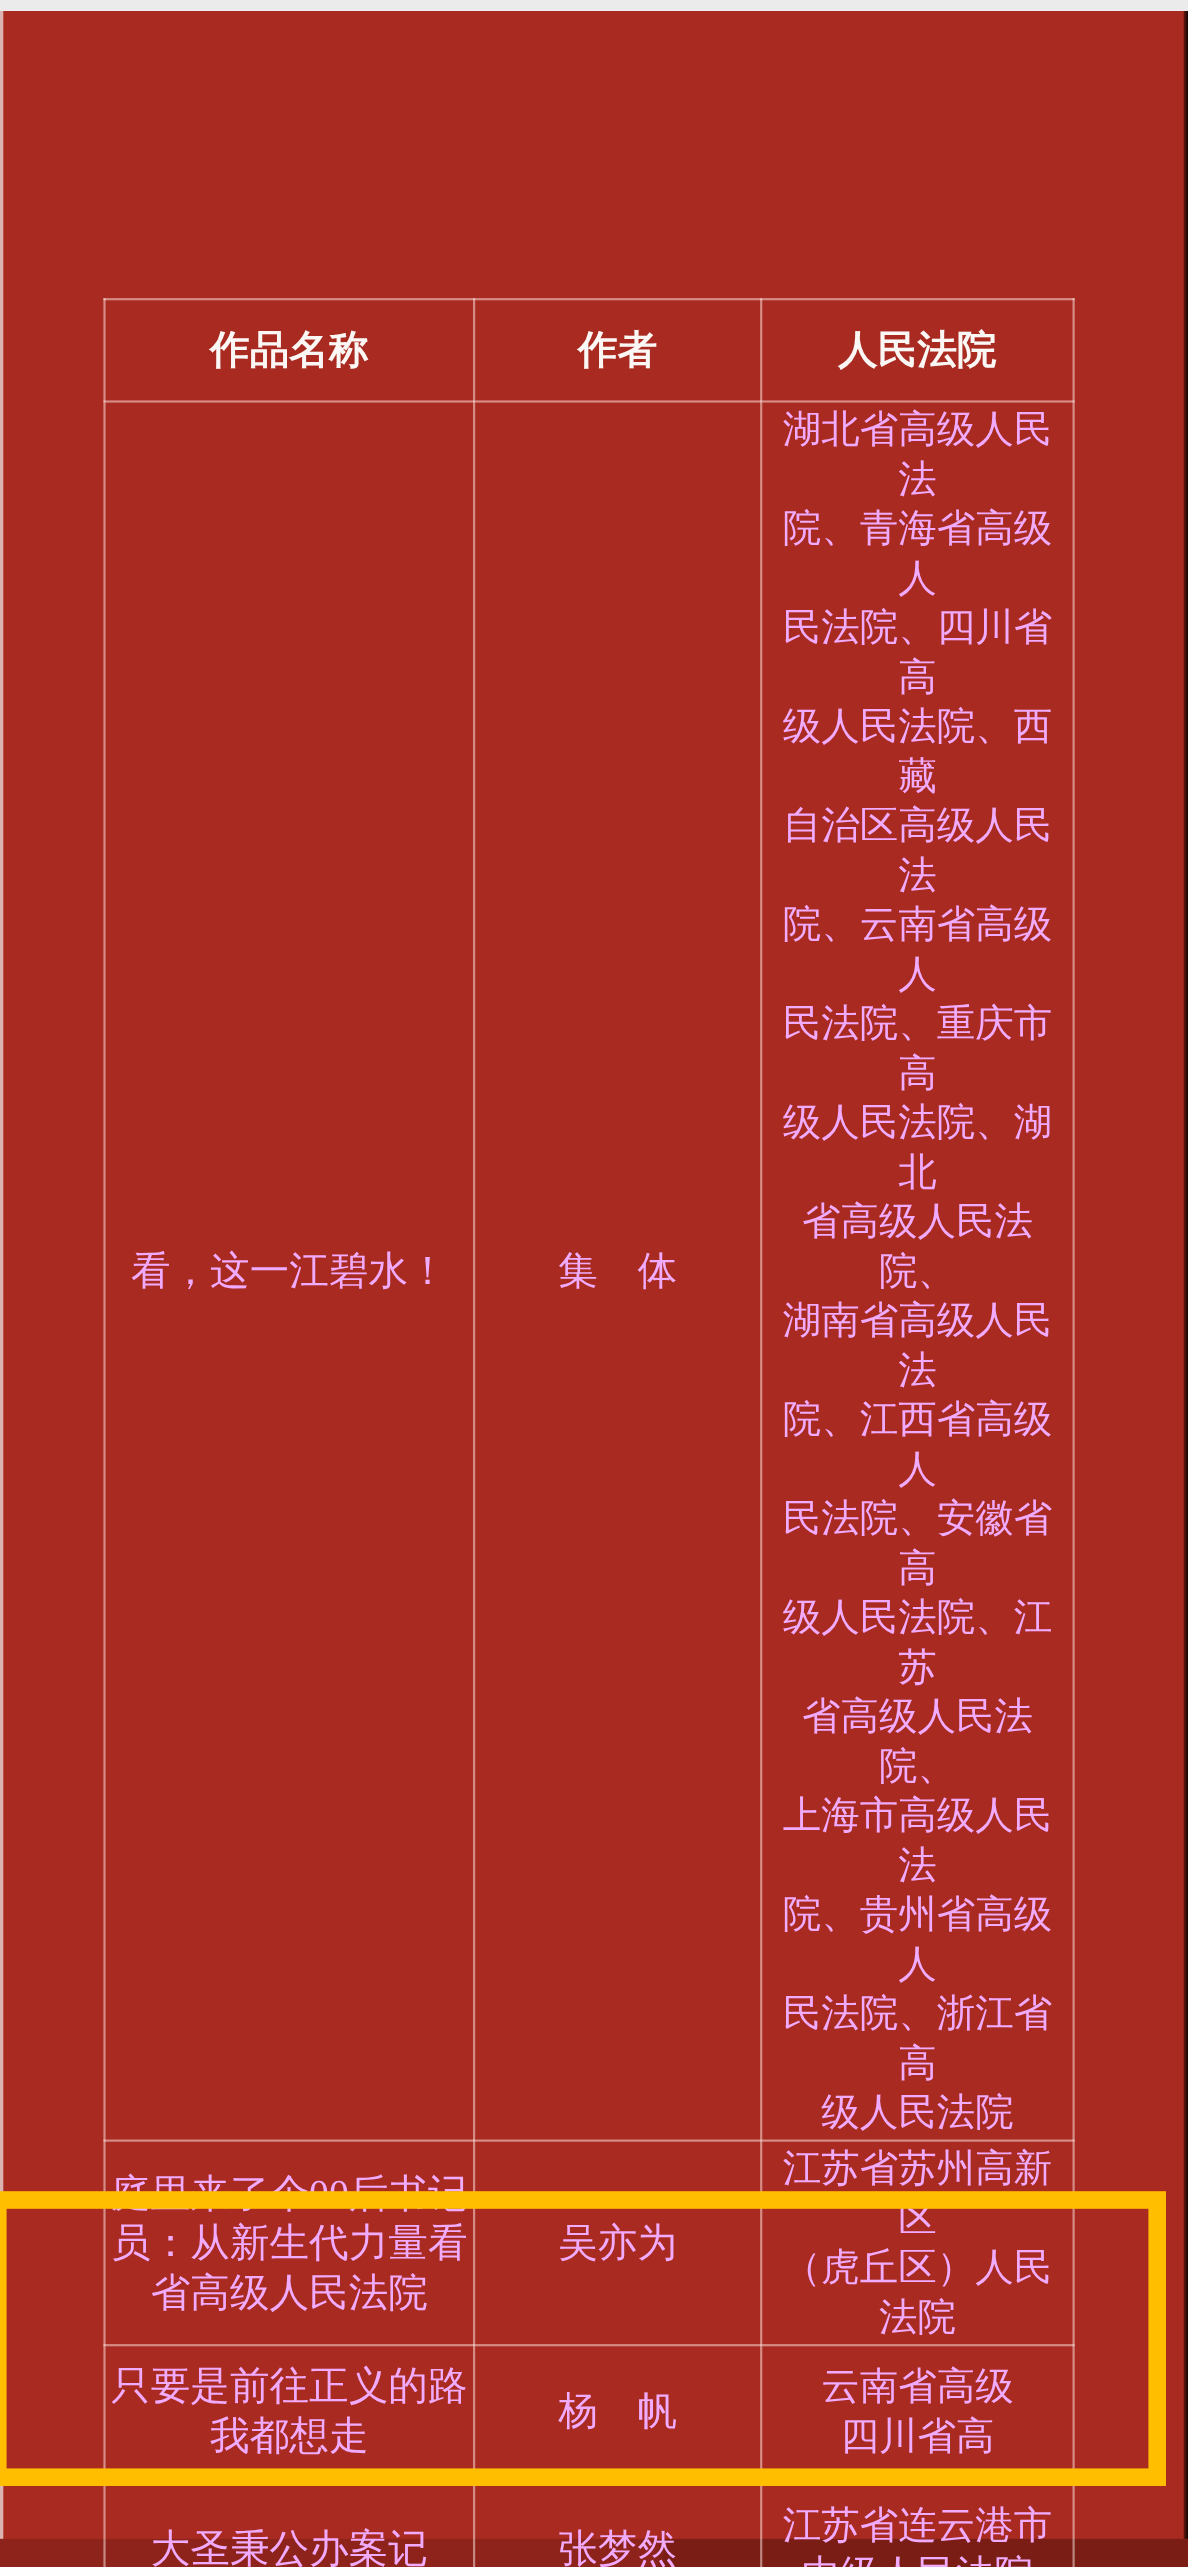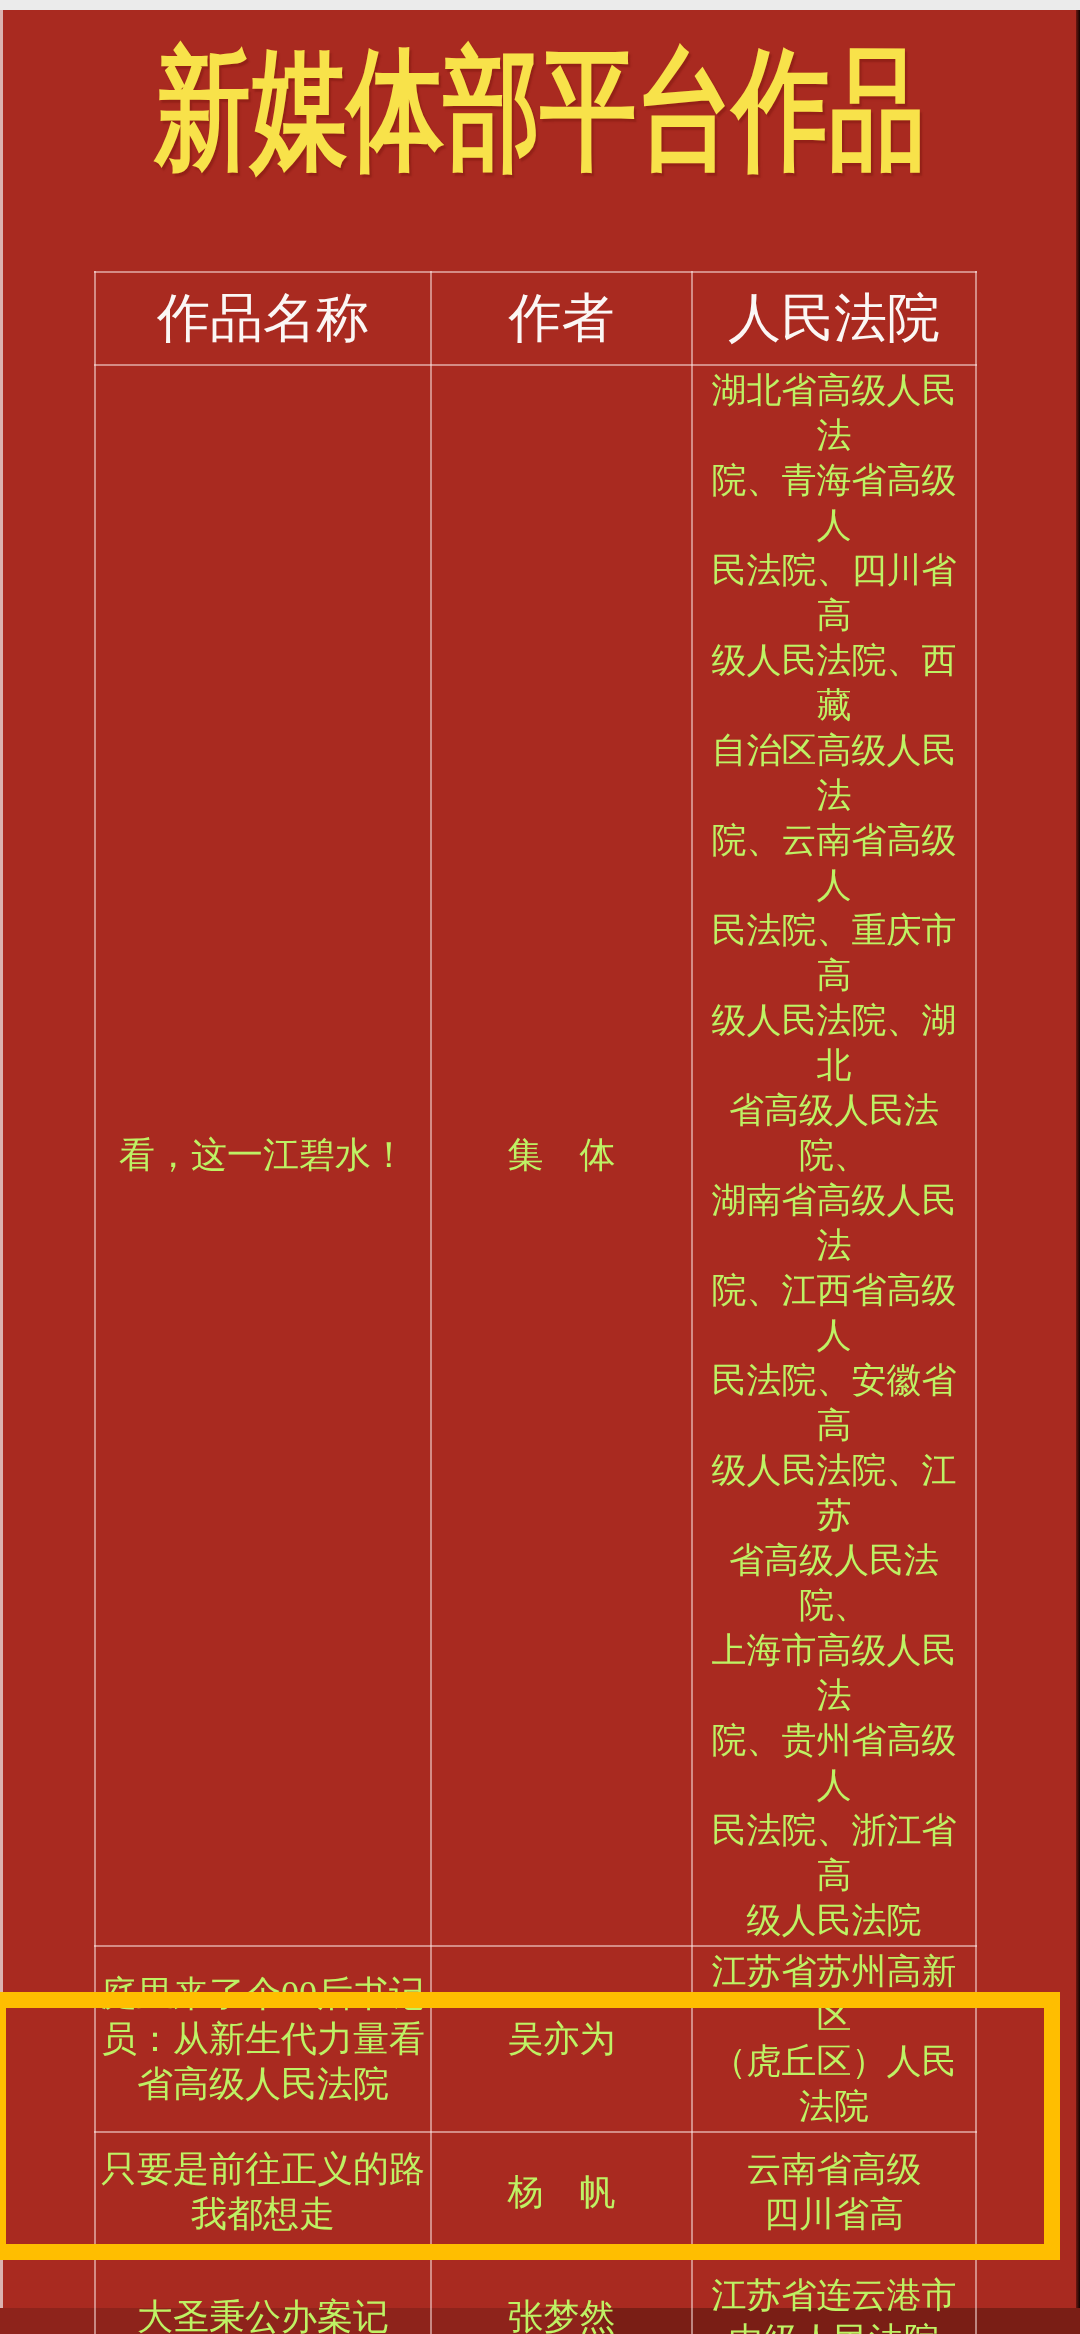--- a/index.html
+++ b/index.html
@@ -25,27 +25,27 @@
     text-shadow:3px 3px 2px rgba(110,18,10,.35);
   }
   table.works{
     position:absolute;left:94px;top:271px;width:881px;
     border-collapse:collapse;table-layout:fixed;
   }
   table.works td,table.works th{
     border:2px solid rgba(255,238,235,.5);
     text-align:center;vertical-align:middle;
     padding:2px 4px;
-    color:#bef264;
+    color:#f0abfc;
     white-space:pre-line;
     overflow:hidden;
   }
   table.works th{
     font-family:"Liberation Sans","DejaVu Sans",sans-serif;
-    font-size:53px;font-weight:400;color:#fbf7f5;
+    font-size:36px;font-weight:700;color:#fbf7f5;
     white-space:nowrap;
   }
   table.works td{
     font-family:"Liberation Serif","DejaVu Serif",serif;
     line-height:45px;
   }
   td.c-name{font-size:36px;border-radius:22px;}
   td.c-author{font-size:36px;margin-top:43px;}
   td.c-unit{font-size:35px;}
   .highlight-box{
@@ -57,23 +57,20 @@
 </head>
 <body>
 
 <div class="screen">
 
   <div class="top-strip"></div>
   <div class="left-strip"></div>
   <div class="right-strip"></div>
   <div class="bottom-band"></div>
 
-  <div class="title-wrap">
-    <span class="title">新媒体部平台作品</span>
-  </div>
 
   <table class="works">
     <colgroup>
       <col style="width:336px">
         <col style="width:261px">
         <col style="width:284px">
     </colgroup>
     <tbody>
         <tr style="height:93px">
       <th>作品名称</th>

